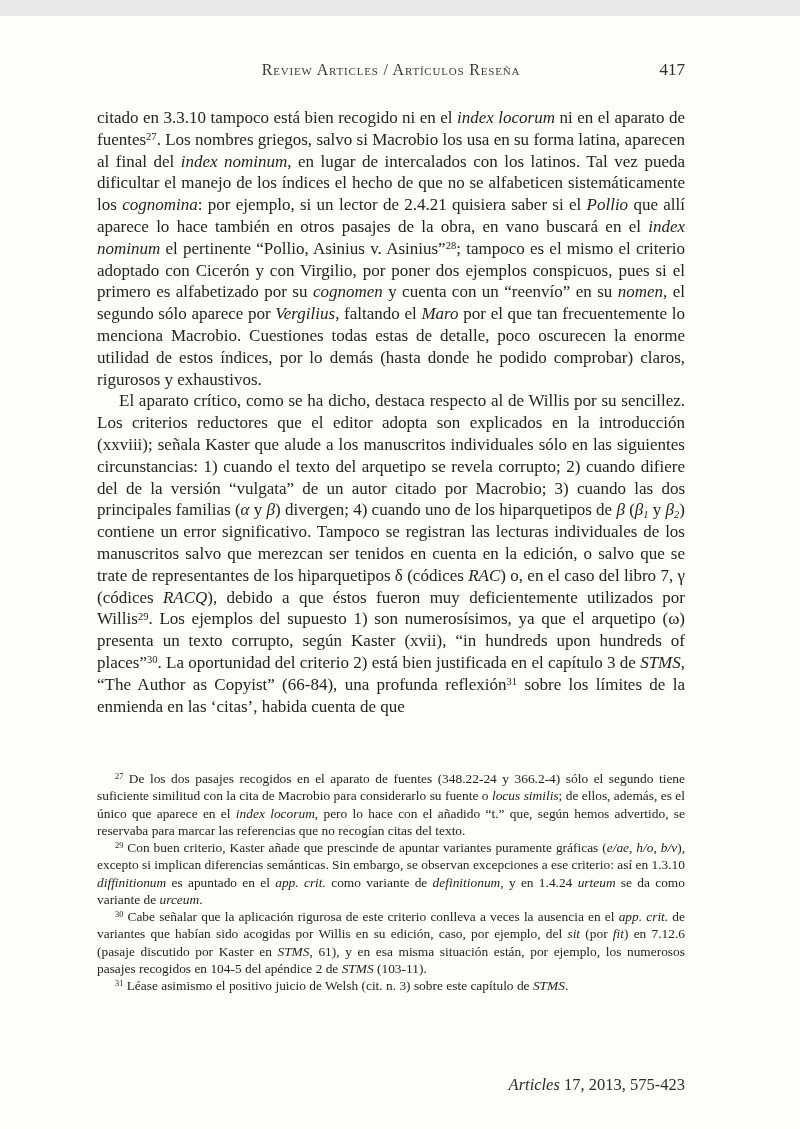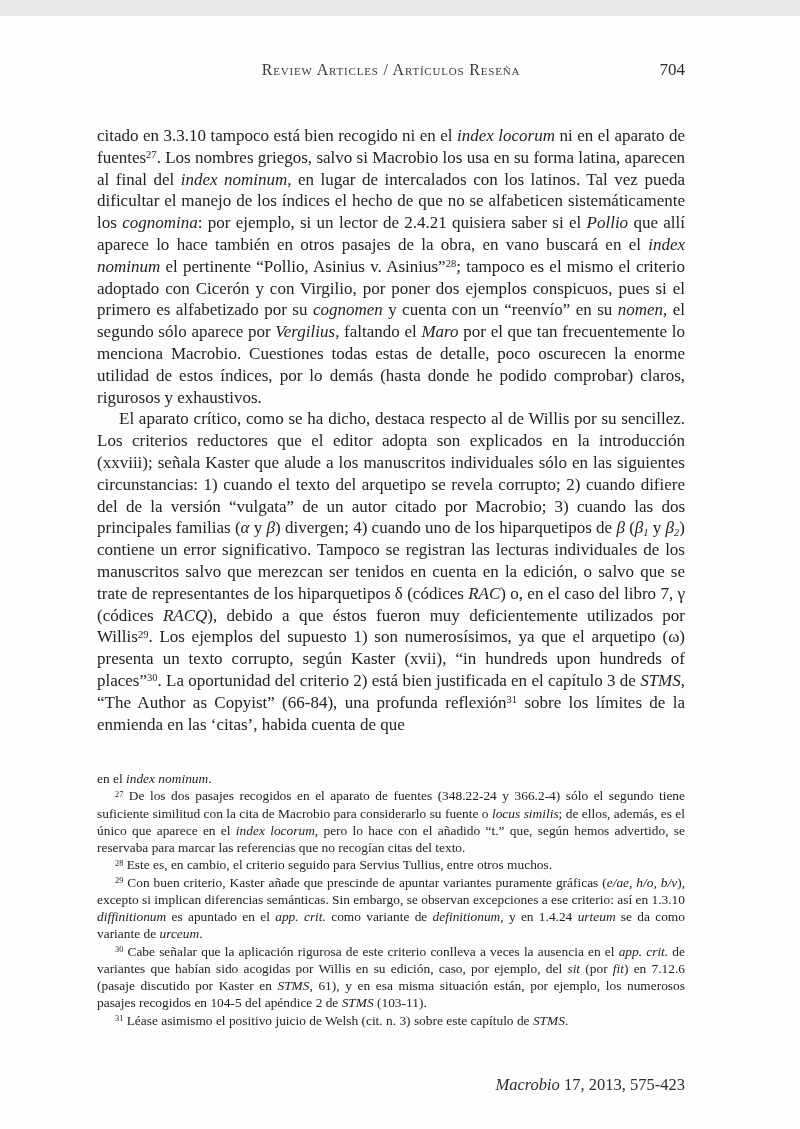--- a/index.html
+++ b/index.html
@@ -36,21 +36,21 @@
   .page-number {
     position: absolute;
     right: 0;
     top: -1px;
     font-size: 17px;
     color: #2c2c2c;
   }
   .body-text {
     position: absolute;
     left: 97px;
-    top: 109px;
+    top: 91px;
     width: 588px;
   }
   .body-text p.para {
     margin: 0;
     font-size: 17px;
     line-height: 21.8px;
     text-align: justify;
   }
   .body-text p.para.indent {
     text-indent: 22px;
@@ -96,32 +96,30 @@
     color: #2c2c2c;
   }
 </style>
 </head>
 <body>
 
 <div class="page">
 
   <header class="running-head">
     <span class="head-title">Review Articles / Artículos Reseña</span>
-    <span class="page-number">704</span>
+    <span class="page-number">417</span>
   </header>
 
   <main class="body-text">
       <p class="para"><span>citado en 3.3.10 tampoco está bien recogido ni en el </span><em>index locorum</em><span> ni en el aparato de fuentes</span><sup>27</sup><span>. Los nombres griegos, salvo si Macrobio los usa en su forma latina, aparecen al final del </span><em>index nominum</em><span>, en lugar de intercalados con los latinos. Tal vez pueda dificultar el manejo de los índices el hecho de que no se alfabeticen sistemáticamente los </span><em>cognomina</em><span>: por ejemplo, si un lector de 2.4.21 quisiera saber si el </span><em>Pollio</em><span> que allí aparece lo hace también en otros pasajes de la obra, en vano buscará en el </span><em>index nominum</em><span> el pertinente “Pollio, Asinius v. Asinius”</span><sup>28</sup><span>; tampoco es el mismo el criterio adoptado con Cicerón y con Virgilio, por poner dos ejemplos conspicuos, pues si el primero es alfabetizado por su </span><em>cognomen</em><span> y cuenta con un “reenvío” en su </span><em>nomen</em><span>, el segundo sólo aparece por </span><em>Vergilius</em><span>, faltando el </span><em>Maro</em><span> por el que tan frecuentemente lo menciona Macrobio. Cuestiones todas estas de detalle, poco oscurecen la enorme utilidad de estos índices, por lo demás (hasta donde he podido comprobar) claros, rigurosos y exhaustivos.</span></p>
       <p class="para indent"><span>El aparato crítico, como se ha dicho, destaca respecto al de Willis por su sencillez. Los criterios reductores que el editor adopta son explicados en la introducción (xxviii); señala Kaster que alude a los manuscritos individuales sólo en las siguientes circunstancias: 1) cuando el texto del arquetipo se revela corrupto; 2) cuando difiere del de la versión “vulgata” de un autor citado por Macrobio; 3) cuando las dos principales familias (</span><em>α</em><span> y </span><em>β</em><span>) divergen; 4) cuando uno de los hiparquetipos de </span><em>β</em><span> (</span><em>β</em><sub class="it">1</sub><span> y </span><em>β</em><sub class="it">2</sub><span>) contiene un error significativo. Tampoco se registran las lecturas individuales de los manuscritos salvo que merezcan ser tenidos en cuenta en la edición, o salvo que se trate de representantes de los hiparquetipos δ (códices </span><em>RAC</em><span>) o, en el caso del libro 7, γ (códices </span><em>RACQ</em><span>), debido a que éstos fueron muy deficientemente utilizados por Willis</span><sup>29</sup><span>. Los ejemplos del supuesto 1) son numerosísimos, ya que el arquetipo (ω) presenta un texto corrupto, según Kaster (xvii), “in hundreds upon hundreds of places”</span><sup>30</sup><span>. La oportunidad del criterio 2) está bien justificada en el capítulo 3 de </span><em>STMS</em><span>, “The Author as Copyist” (66-84), una profunda reflexión</span><sup>31</sup><span> sobre los límites de la enmienda en las ‘citas’, habida cuenta de que</span></p>
     </main>
 
   <section class="footnotes">
-      <p class="para"><span>en el </span><em>index nominum</em><span>.</span></p>
       <p class="para indent"><sup>27</sup><span> De los dos pasajes recogidos en el aparato de fuentes (348.22-24 y 366.2-4) sólo el segundo tiene suficiente similitud con la cita de Macrobio para considerarlo su fuente o </span><em>locus similis</em><span>; de ellos, además, es el único que aparece en el </span><em>index locorum</em><span>, pero lo hace con el añadido “t.” que, según hemos advertido, se reservaba para marcar las referencias que no recogían citas del texto.</span></p>
-      <p class="para indent"><sup>28</sup><span> Este es, en cambio, el criterio seguido para Servius Tullius, entre otros muchos.</span></p>
       <p class="para indent"><sup>29</sup><span> Con buen criterio, Kaster añade que prescinde de apuntar variantes puramente gráficas (</span><em>e/ae, h/o, b/v</em><span>), excepto si implican diferencias semánticas. Sin embargo, se observan excepciones a ese criterio: así en 1.3.10 </span><em>diffinitionum</em><span> es apuntado en el </span><em>app. crit.</em><span> como variante de </span><em>definitionum</em><span>, y en 1.4.24 </span><em>urteum</em><span> se da como variante de </span><em>urceum</em><span>.</span></p>
       <p class="para indent"><sup>30</sup><span> Cabe señalar que la aplicación rigurosa de este criterio conlleva a veces la ausencia en el </span><em>app. crit.</em><span> de variantes que habían sido acogidas por Willis en su edición, caso, por ejemplo, del </span><em>sit</em><span> (por </span><em>fit</em><span>) en 7.12.6 (pasaje discutido por Kaster en </span><em>STMS</em><span>, 61), y en esa misma situación están, por ejemplo, los numerosos pasajes recogidos en 104-5 del apéndice 2 de </span><em>STMS</em><span> (103-11).</span></p>
       <p class="para indent"><sup>31</sup><span> Léase asimismo el positivo juicio de Welsh (cit. n. 3) sobre este capítulo de </span><em>STMS</em><span>.</span></p>
     </section>
 
-  <footer class="journal-line"><em>Macrobio</em><span> 17, 2013, 575-423</span></footer>
+  <footer class="journal-line"><em>Articles</em><span> 17, 2013, 575-423</span></footer>
 
 </div>
 
 </body></html>

